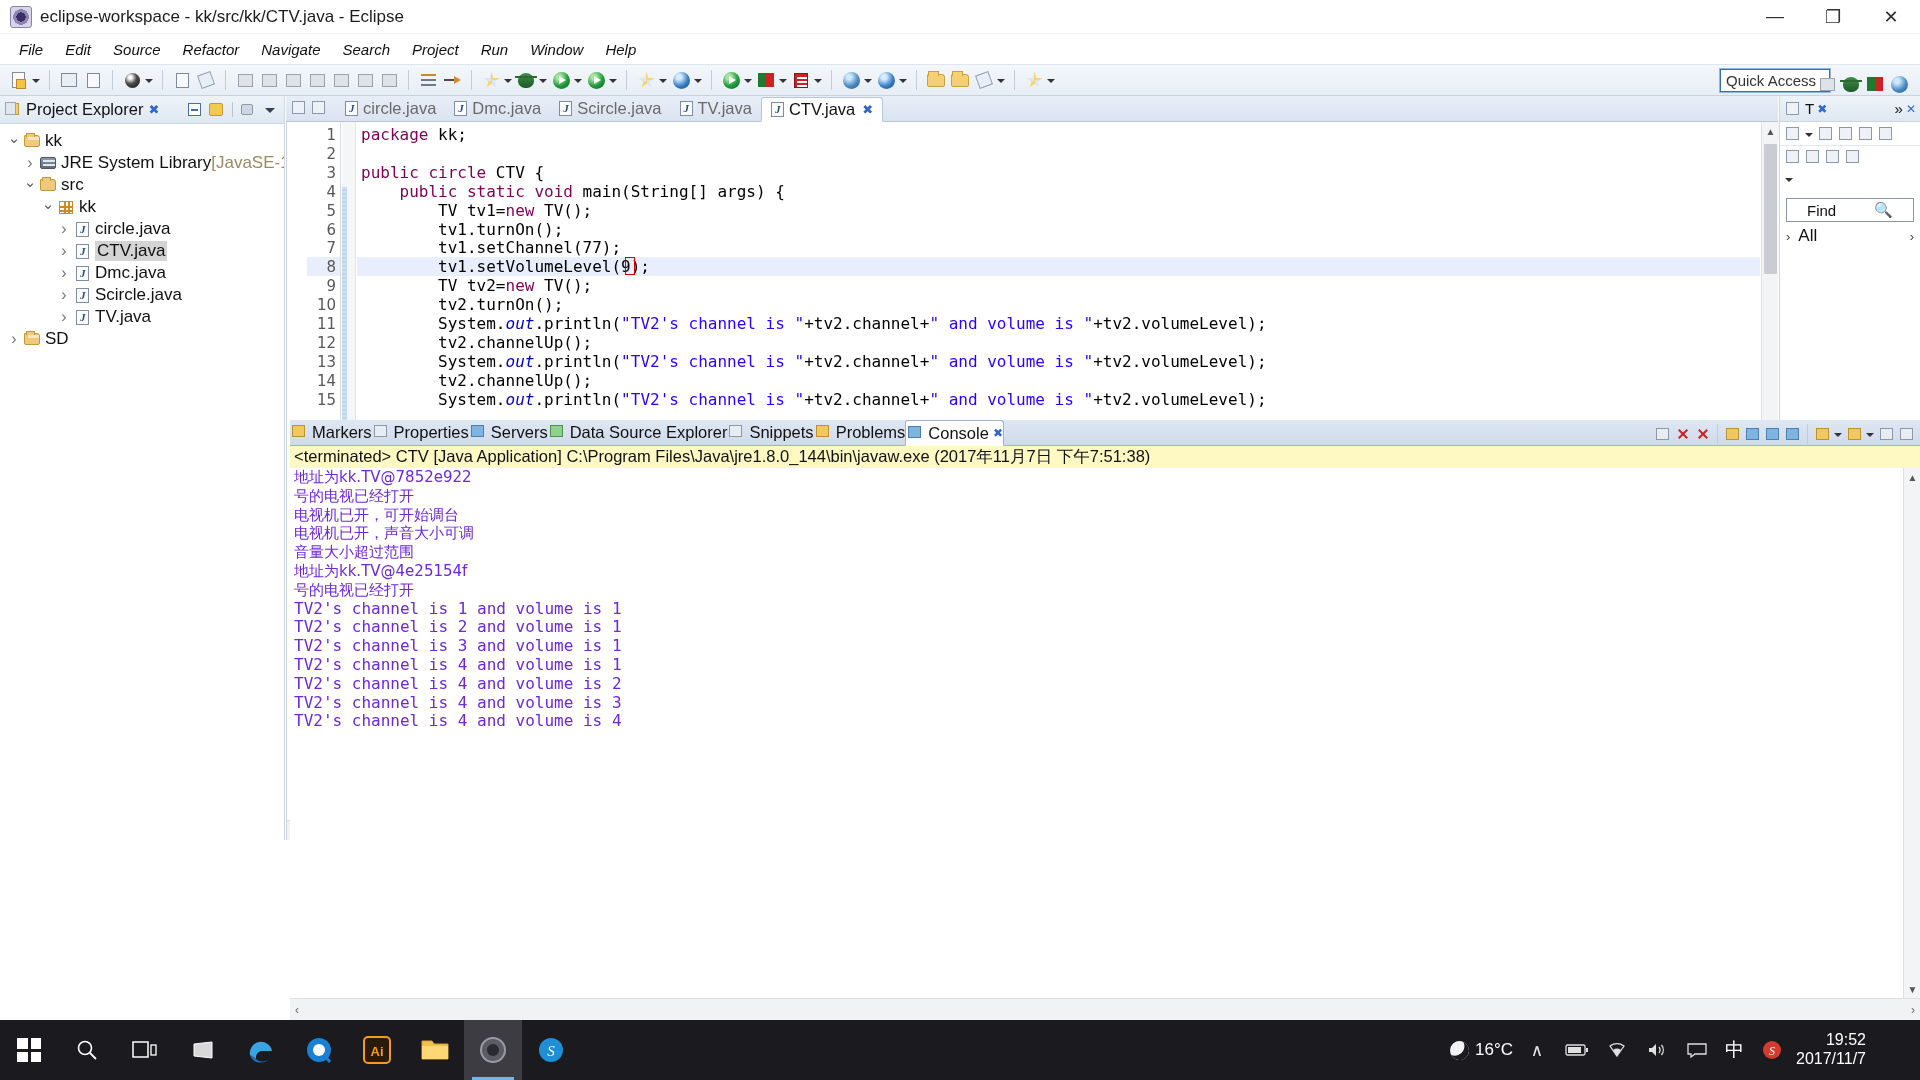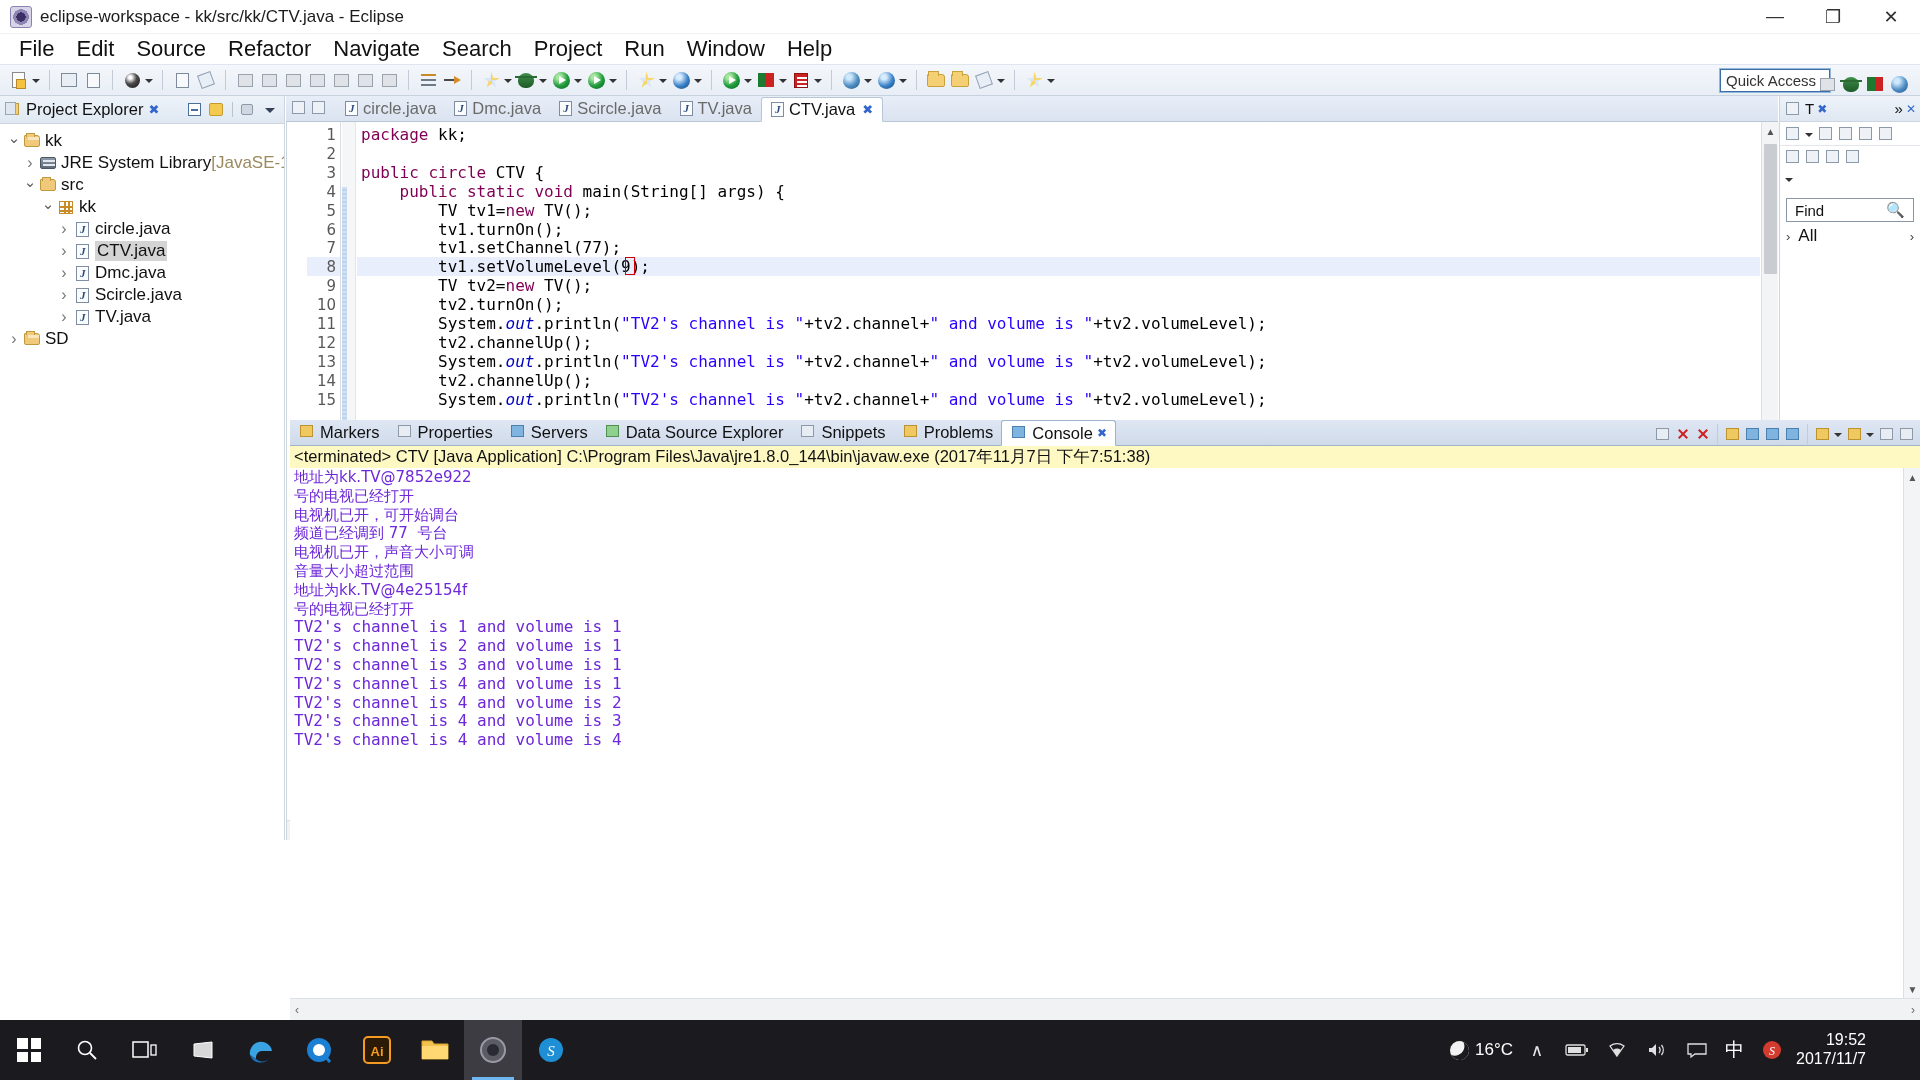--- a/index.html
+++ b/index.html
@@ -17,21 +17,21 @@
   .tb-icon { width:22px; height:22px; margin:0 8px 0 10px; border-radius:3px;
              background:radial-gradient(circle at 50% 50%, #3b2f63 0 32%, #8d86b4 33% 55%, #d8d5e8 56% 100%);
              border:1px solid #8a82ad; }
   .tb-title { font-size:17px; color:#1c1c1c; }
   .tb-ctrls { margin-left:auto; display:flex; }
   .tb-btn { width:58px; height:34px; display:flex; align-items:center; justify-content:center;
             font-size:18px; color:#333; }
 
   
   .menubar { height:30px; display:flex; align-items:center; padding-left:8px; background:#fff; }
-  .menu-item { padding:3px 11px; font-size:22px; color:#111; cursor:default; }
+  .menu-item { padding:3px 11px; font-size:15px; color:#111; cursor:default;font-style:italic; }
 
   
   .toolbar { height:32px; background:linear-gradient(#f4f7fb,#e8eef6); border-top:1px solid #dfe6ef;
              border-bottom:1px solid #c8d2de; display:flex; align-items:center; padding:0 4px; position:relative; }
   .tgrp { display:flex; align-items:center; height:100%; padding:0 3px; }
   .tsep { width:1px; height:20px; background:#c3cbd6; margin:0 4px; }
   .ti { width:22px; height:22px; margin:0 1px; position:relative; display:inline-block; }
   .caret { width:9px; height:22px; position:relative; margin-right:2px; }
   .caret:after { content:""; position:absolute; left:1px; top:10px; border-left:4px solid transparent;
                  border-right:4px solid transparent; border-top:4px solid #333; }
@@ -153,28 +153,28 @@
   .ed-hscroll { position:absolute; left:0; right:0; bottom:0; height:20px; background:#f1f2f4; border-top:1px solid #dcdfe3;
                 display:flex; align-items:center; justify-content:space-between; padding:0 4px; font-size:12px; color:#6a6a6a; }
 
   
   .rpanel { position:absolute; right:0; top:0; width:141px; bottom:0; background:#fff; border-left:1px solid #cfd6de; }
   .rp-head { height:26px; background:linear-gradient(#eef3f9,#dfe8f2); display:flex; align-items:center;
              padding:0 4px; font-size:15px; color:#111; border-bottom:1px solid #cdd6e0; gap:3px; }
   .rp-tools { height:24px; display:flex; align-items:center; gap:2px; padding:2px 4px; border-bottom:1px solid #e4e8ee; }
   .rp-tools2 { height:22px; display:flex; align-items:center; gap:2px; padding:1px 4px; }
   .rp-find { margin:8px 6px 0 6px; height:24px; border:1px solid #8a96a4; background:#fff;
-             display:flex; align-items:center; padding:0 8px; font-size:15px; color:#111; }
+             display:flex; align-items:center; padding:0 20px; font-size:15px; color:#111; }
   .rp-all { display:inline-flex; align-items:center; font-size:17px; color:#111; margin-left:4px; }
   .mini { width:18px; height:18px; position:relative; }
   .mini-b { position:absolute; left:2px; top:2px; width:13px; height:13px; border:1px solid #8c99a8; background:#eef2f7; }
   .cpanel { position:absolute; left:290px; right:0; top:420px; bottom:60px; background:#fff; }
   .c-tabbar { height:26px; background:linear-gradient(#dfe7f3,#cfdaea); display:flex; align-items:flex-end;
               border-bottom:1px solid #9fb2cb; position:relative; }
-  .c-tab { height:26px; display:flex; align-items:center; gap:4px; padding:0 8px; font-size:16.5px; color:#111; }
+  .c-tab { height:26px; display:flex; align-items:center; gap:4px; padding:0 0; font-size:16.5px; color:#111; }
   .c-tab.active { background:#fff; border:1px solid #9fb2cb; border-bottom:1px solid #fff; border-radius:3px 3px 0 0;
                   position:relative; top:1px; }
   .c-tools { margin-left:auto; display:flex; align-items:center; gap:1px; padding-right:4px; }
   .ct { width:19px; height:19px; position:relative; }
   .ct-sq { position:absolute; left:3px; top:3px; width:13px; height:12px; border:1px solid #8d99a6; background:#e8edf3; }
   .ct-red { position:absolute; left:4px; top:4px; width:11px; height:11px; }
   .ct-red:before, .ct-red:after { content:""; position:absolute; left:0; top:4px; width:12px; height:2px; background:#c22; }
   .ct-red:before { transform:rotate(45deg); } .ct-red:after { transform:rotate(-45deg); }
   .ct-blue { position:absolute; left:3px; top:3px; width:13px; height:12px; background:#7fb3e0; border:1px solid #4a7fae; }
   .ct-yel { position:absolute; left:3px; top:3px; width:13px; height:12px; background:#f0c860; border:1px solid #bd9230; }
@@ -732,21 +732,20 @@
           </span>
       </div>
     </div>
 
     <div class="c-term">&lt;terminated&gt; CTV [Java Application] C:\Program Files\Java\jre1.8.0_144\bin\javaw.exe (2017年11月7日 下午7:51:38)</div>
 
     <div class="c-out" id="console-out">
         <div class="c-line cn">地址为kk.TV@7852e922</div>
         <div class="c-line cn">号的电视已经打开</div>
         <div class="c-line cn">电视机已开，可开始调台</div>
-        <div class="c-line cn">频道已经调到 77  号台</div>
         <div class="c-line cn">电视机已开，声音大小可调</div>
         <div class="c-line cn">音量大小超过范围</div>
         <div class="c-line cn">地址为kk.TV@4e25154f</div>
         <div class="c-line cn">号的电视已经打开</div>
         <div class="c-line">TV2's channel is 1 and volume is 1</div>
         <div class="c-line">TV2's channel is 2 and volume is 1</div>
         <div class="c-line">TV2's channel is 3 and volume is 1</div>
         <div class="c-line">TV2's channel is 4 and volume is 1</div>
         <div class="c-line">TV2's channel is 4 and volume is 2</div>
         <div class="c-line">TV2's channel is 4 and volume is 3</div>

